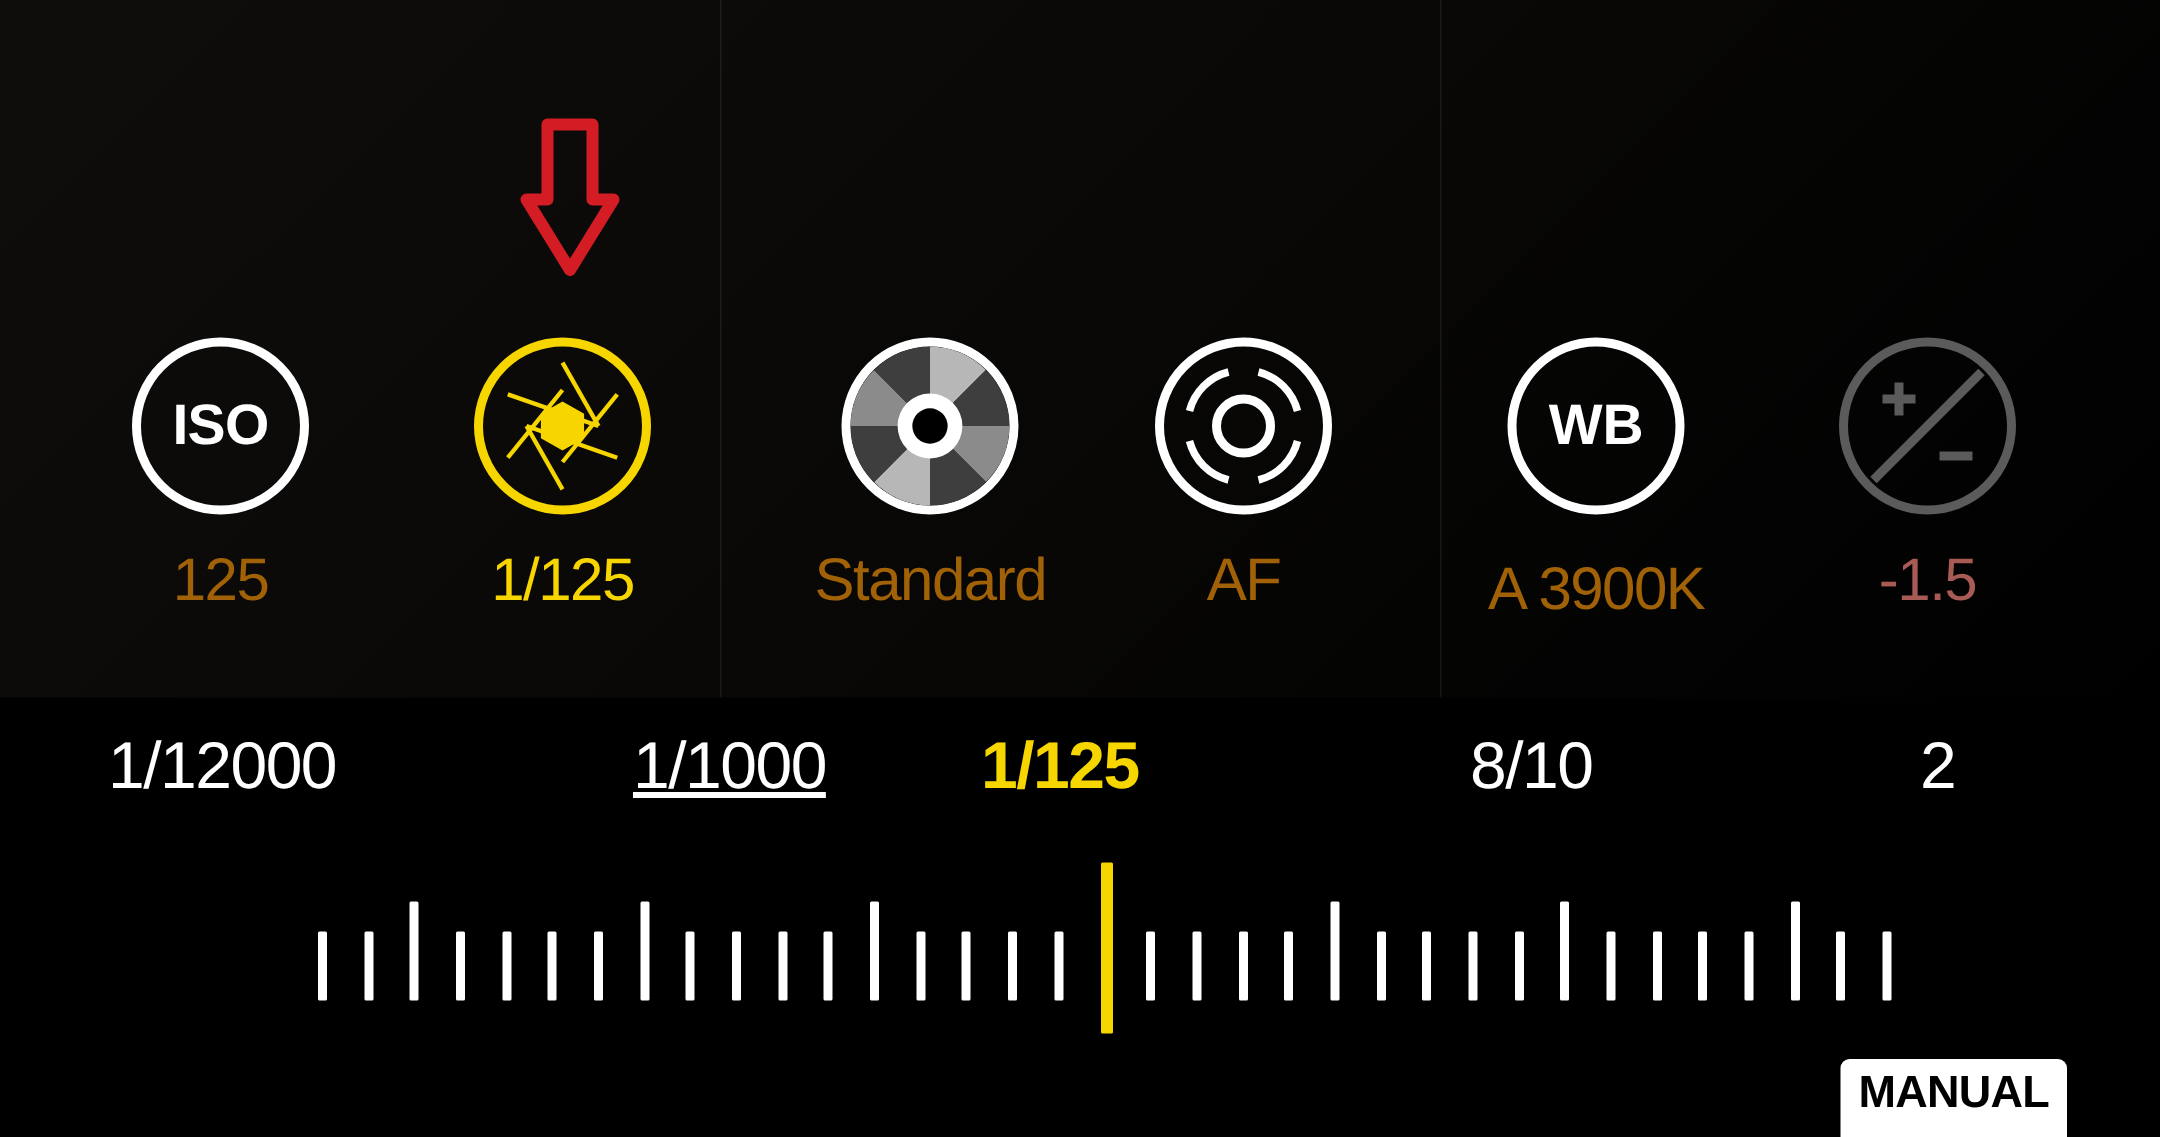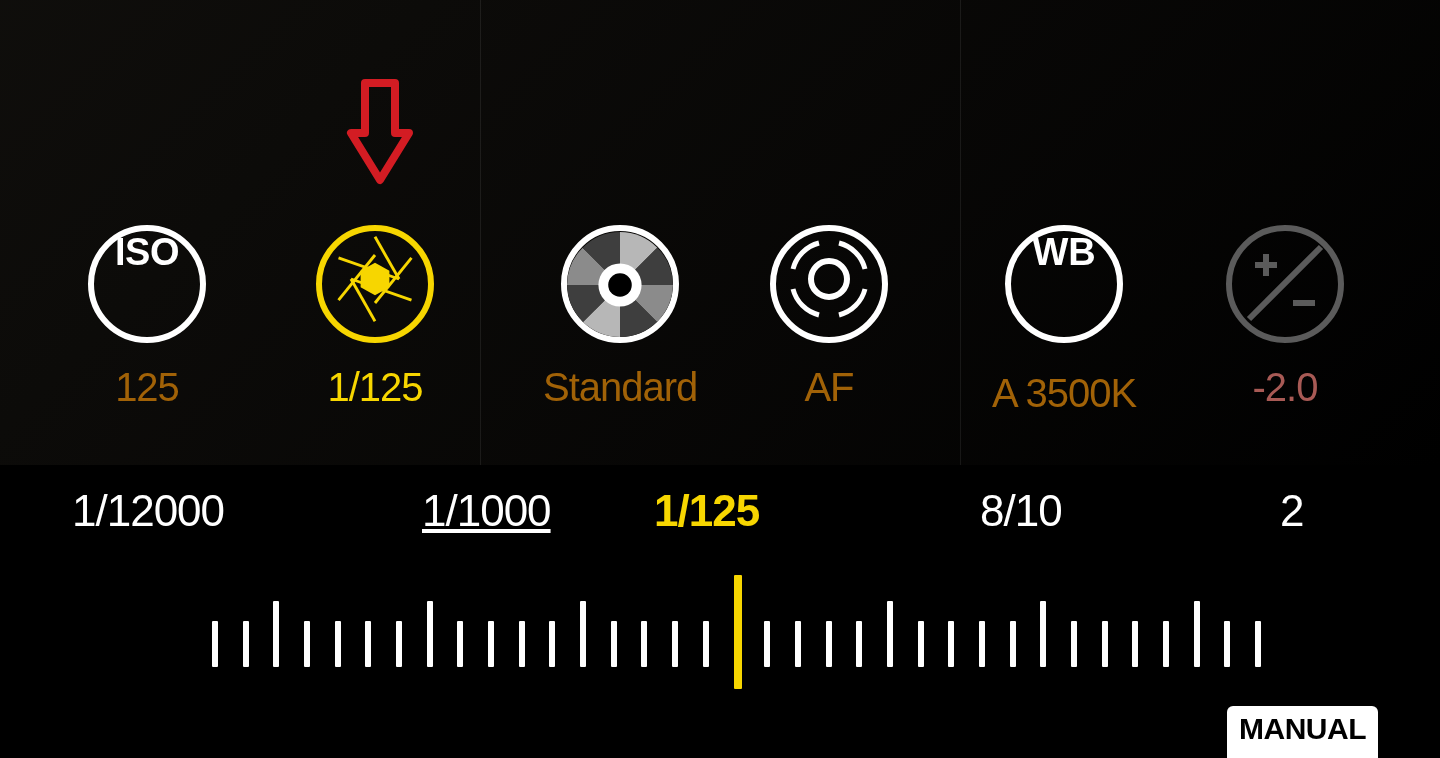--- a/index.html
+++ b/index.html
@@ -49,21 +49,21 @@
   .c-shutter { position:absolute; left: 316px; }
   .c-tone    { position:absolute; left: 543px; }
   .c-focus   { position:absolute; left: 770px; }
   .c-wb      { position:absolute; left: 992px; gap: 28px; }
   .c-ev      { position:absolute; left:1226px; }
   .circle {
     width: 118px;
     height: 118px;
     border-radius: 50%;
     display:flex;
-    align-items:flex-start;
+    align-items:center;
     justify-content:center;
     position: relative;
     box-sizing: border-box;
   }
   .circle-white { border: 6px solid #fff; }
   .circle-yellow{ border: 6px solid #f7d600; }
   .circle-dim   { border: 6px solid #5b5b5b; }
   .label {
     font-size: 40px;
     font-weight: 500;
@@ -218,35 +218,35 @@
         <circle r="12" fill="#000"></circle>
       </svg>
     </div>
     <span class="label label-white">Standard</span>
   </div>
 
   <div class="control c-wb">
     <div class="circle circle-white">
       <span class="wb-text">WB</span>
     </div>
-    <span class="label label-white">A 3500K</span>
+    <span class="label label-white">A 3900K</span>
   </div>
 
   <div class="control c-ev">
     <div class="circle circle-dim">
       <svg width="104" height="104" viewBox="-52 -52 104 104">
         <line x1="-36" y1="36" x2="36" y2="-36" stroke="#5b5b5b" stroke-width="6"></line>
         <g stroke="#5b5b5b" stroke-width="6">
           <line x1="-30" y1="-18" x2="-8" y2="-18"></line>
           <line x1="-19" y1="-29" x2="-19" y2="-7"></line>
           <line x1="8" y1="20" x2="30" y2="20"></line>
         </g>
       </svg>
     </div>
-    <span class="label label-red">-2.0</span>
+    <span class="label label-red">-1.5</span>
   </div>
 
 </div>
 
 <div class="scale-labels">
   <span class="scale-label sl0">1/12000</span>
   <span class="scale-label sl1">1/1000</span>
   <span class="scale-label sl2">1/125</span>
   <span class="scale-label sl3">8/10</span>
   <span class="scale-label sl4">2</span>

